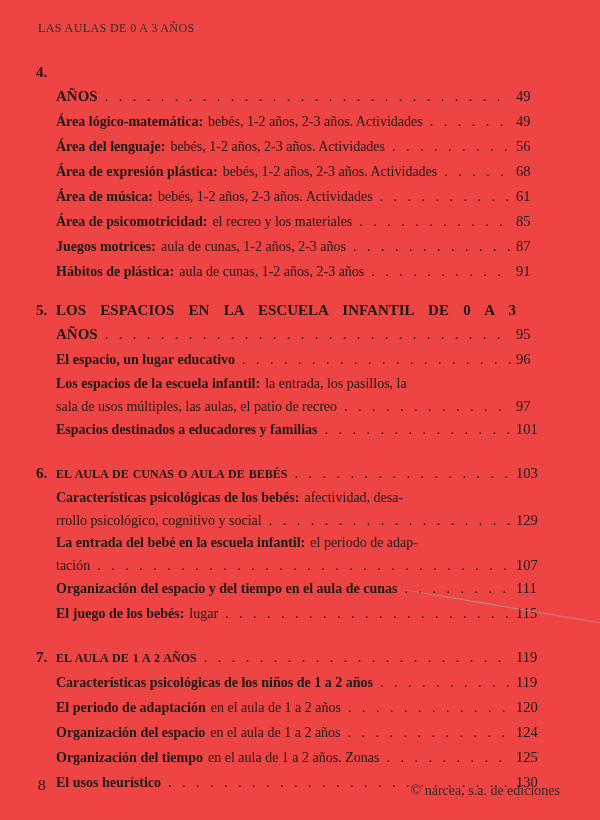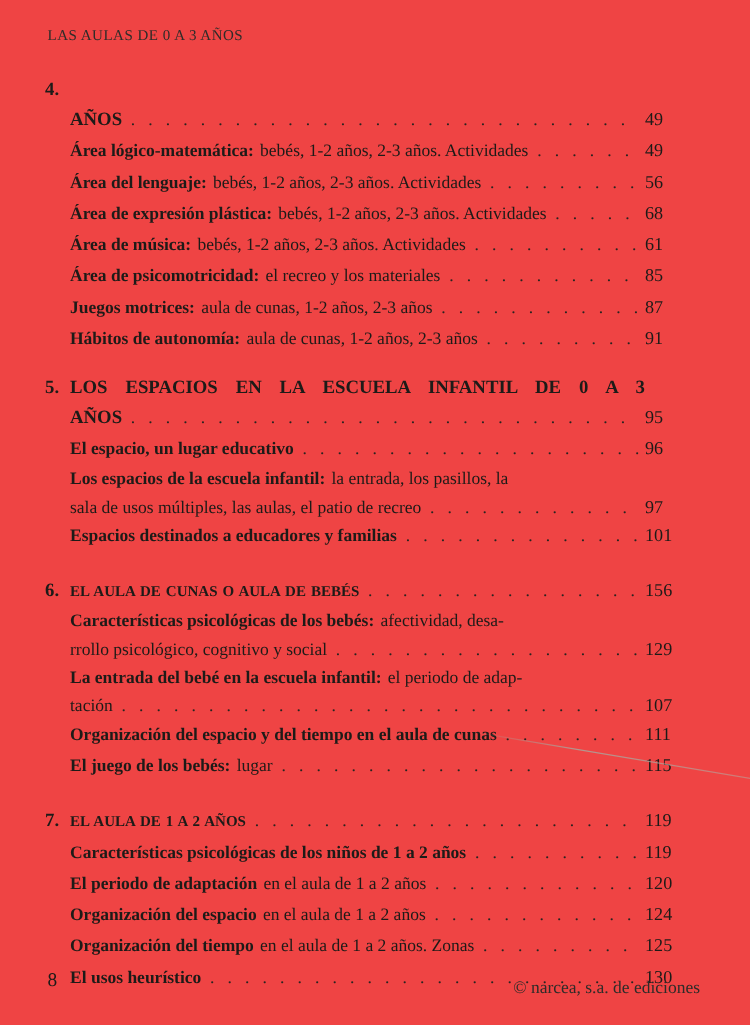--- a/index.html
+++ b/index.html
@@ -96,21 +96,21 @@
         <span class="leader"></span>
         <span class="pg">85</span>
       </div>
       <div class="row entry">
         <span class="lead">Juegos motrices:</span>
         <span class="desc">aula de cunas, 1-2 años, 2-3 años</span>
         <span class="leader"></span>
         <span class="pg">87</span>
       </div>
       <div class="row entry">
-        <span class="lead">Hábitos de autonomía:</span>
+        <span class="lead">Hábitos de plástica:</span>
         <span class="desc">aula de cunas, 1-2 años, 2-3 años</span>
         <span class="leader"></span>
         <span class="pg">91</span>
       </div>
     </div>
 
     <div class="sec sec-5">
       <div class="row head1">
         <span class="num">5.</span>
         <span class="head1-text">LOS ESPACIOS EN LA ESCUELA INFANTIL DE 0 A 3</span>
@@ -140,21 +140,21 @@
         <span class="leader"></span>
         <span class="pg">101</span>
       </div>
     </div>
 
     <div class="sec sec-6">
       <div class="row">
         <span class="num">6.</span>
         <span class="head-title">EL AULA DE CUNAS O AULA DE BEBÉS</span>
         <span class="leader"></span>
-        <span class="pg">156</span>
+        <span class="pg">103</span>
       </div>
       <div class="row entry">
         <span class="lead">Características psicológicas de los bebés:</span>
         <span class="desc">afectividad, desa-</span>
       </div>
       <div class="row entry cont">
         <span class="desc" style="margin-left:0">rrollo psicológico, cognitivo y social</span>
         <span class="leader"></span>
         <span class="pg">129</span>
       </div>

